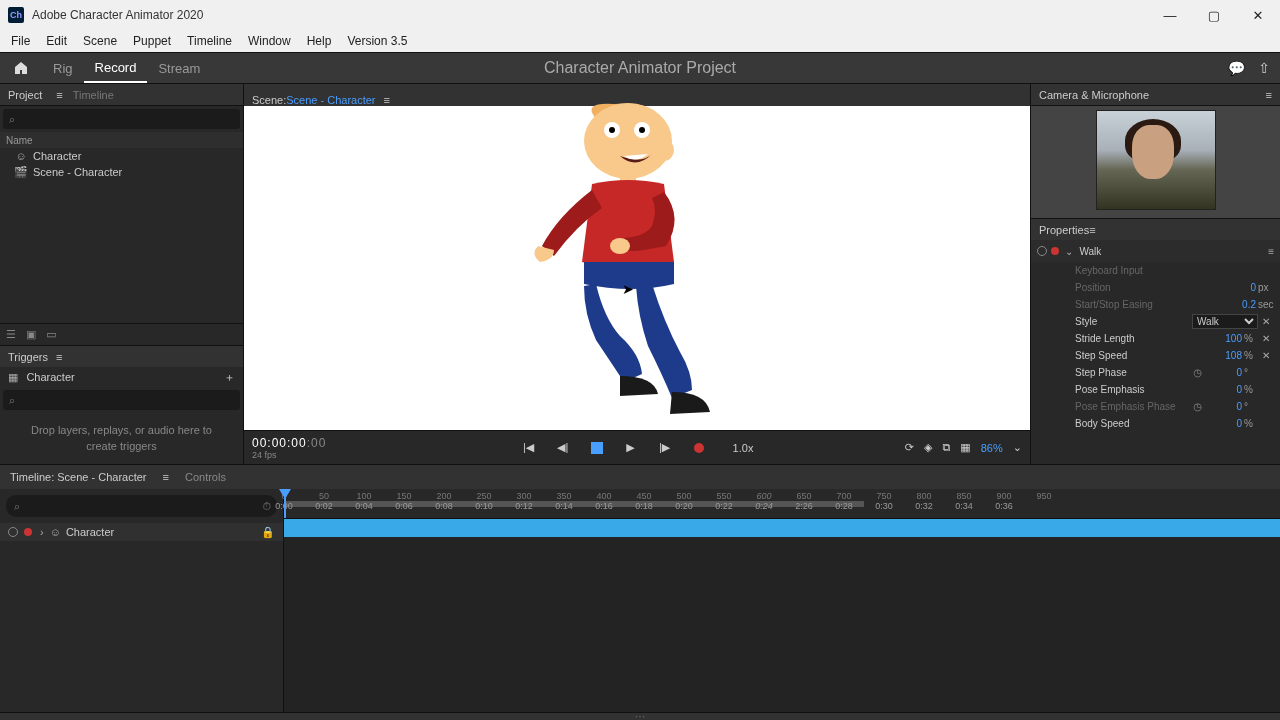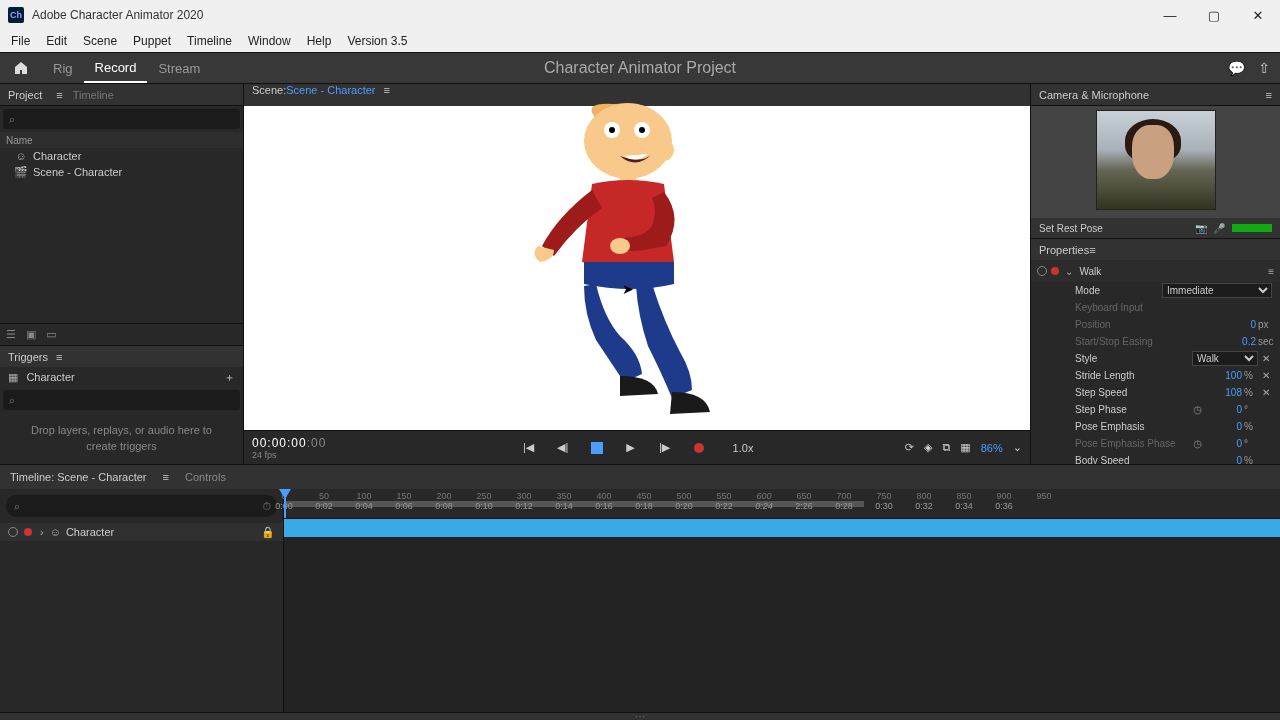--- a/index.html
+++ b/index.html
@@ -27,21 +27,21 @@
 .colhdr{height:16px;background:#2e2e2e;padding:0 6px;font-size:10px;color:#999;display:flex;align-items:center}
 .prow{height:16px;display:flex;align-items:center;padding-left:14px;font-size:11px;color:#ccc}
 .prow .picon{width:14px;height:14px;margin-right:5px;display:inline-flex;align-items:center;justify-content:center;color:#aaa}
 .leftcol .spacer{flex:1}
 .lefticons{height:22px;border-top:1px solid #111;display:flex;align-items:center;padding:0 6px;gap:10px;color:#888}
 .triggershdr{height:22px;background:#323232;border-top:1px solid #111;display:flex;align-items:center;padding:0 8px}
 .triggerrow{height:20px;display:flex;align-items:center;padding:0 8px}
 .triggerrow .plus{margin-left:auto;color:#ccc}
 .triggerhint{padding:10px 20px;text-align:center;color:#888;font-size:11px;line-height:1.4}
 .scenecol{flex:1;background:#282828;display:flex;flex-direction:column}
-.scenehdr{height:22px;background:#323232;display:flex;align-items:flex-start;padding:0 8px}
+.scenehdr{height:22px;background:#323232;display:flex;align-items:flex-end;padding:0 8px}
 .scenehdr .link{color:#4a9eff}
 .sceneview{flex:1;background:#fff;position:relative;margin:0 0 0 0}
 .playbar{height:34px;background:#282828;border-top:1px solid #111;display:flex;align-items:center;position:relative}
 .playbar .tc{position:absolute;left:8px}
 .playbar .tcmain{color:#fff;font-size:12px;letter-spacing:1px}
 .playbar .tcfps{color:#888;font-size:9px}
 .playbar .controls{margin:0 auto;display:flex;gap:18px;align-items:center}
 .playbar .pbtn{width:16px;height:16px;color:#ccc;display:inline-flex;align-items:center;justify-content:center}
 .playbar .stopbtn{width:12px;height:12px;background:#4a9eff}
 .playbar .recbtn{width:10px;height:10px;background:#c33;border-radius:50%}
@@ -252,41 +252,31 @@
     <div class="panelhdr">
       <span>Camera &amp; Microphone</span>
       <span class="menuicon">≡</span>
     </div>
     <div class="camview">
       <div class="camimg">
         <div class="camhair"></div>
           <div class="camface"></div>
       </div>
     </div>
-    <div class="restrow">
-      <span>Set Rest Pose</span>
-      <span class="camicn">📷</span>
-      <span class="micicn">🎤</span>
-      <span class="meter"></span>
-    </div>
     <div class="propshdr">
       <span>Properties</span>
       <span class="menuicon">≡</span>
     </div>
     <div class="propbody">
       <div class="propgrouphdr">
         <span class="eye"></span>
         <span class="recdot"></span>
         <span class="caret">⌄</span>
         <span class="gname">Walk</span>
         <span class="gmenu">≡</span>
-      </div>
-      <div class="proprow">
-        <span class="plabel">Mode</span>
-        <select><option>Immediate</option></select>
       </div>
       <div id="rows1">
           <div class="proprow dim">
             <span class="plabel">Keyboard Input</span>
           </div>
           <div class="proprow dim">
             <span class="plabel">Position</span>
             <span class="pval">0</span>
             <span class="punit">px</span>
           </div>

